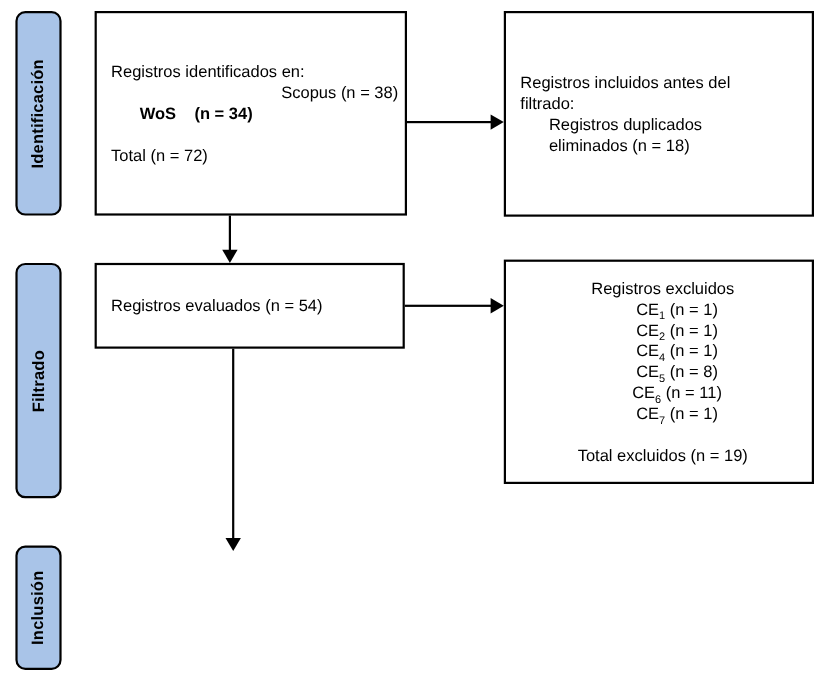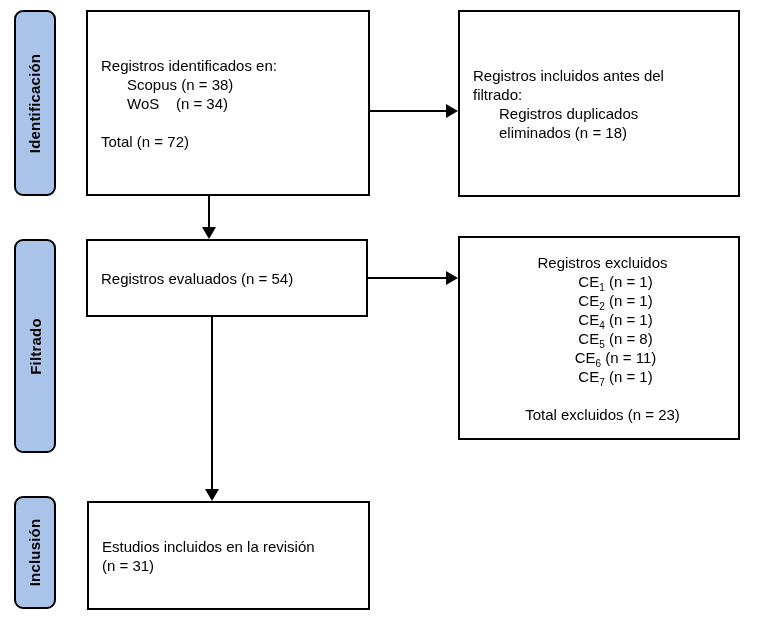--- a/index.html
+++ b/index.html
@@ -118,22 +118,22 @@
   </div>
   <div class="stage-label" id="label-filtrado">
     <span class="vtext">Filtrado</span>
   </div>
   <div class="stage-label" id="label-inclusion">
     <span class="vtext">Inclusión</span>
   </div>
 
   <div class="flow-box" id="box-identified">
       <div class="line"><span>Registros identificados en:</span></div>
-      <div class="line" style="padding-left: 26px;"><span>Scopus (n = 38)</span></div>
-      <div class="line" style="padding-left: 26px;"><span>WoS&nbsp;&nbsp;&nbsp;&nbsp;(n = 34)</span></div>
+      <div class="line" style="padding-left: 26px; text-align: right;"><span>Scopus (n = 38)</span></div>
+      <div class="line" style="padding-left: 26px; font-weight: bold;"><span>WoS&nbsp;&nbsp;&nbsp;&nbsp;(n = 34)</span></div>
       <div class="line">&nbsp;</div>
       <div class="line"><span>Total (n = 72)</span></div>
     </div>
   <div class="flow-box" id="box-removed">
       <div class="line"><span>Registros incluidos antes del</span></div>
       <div class="line"><span>filtrado:</span></div>
       <div class="line" style="padding-left: 26px;"><span>Registros duplicados</span></div>
       <div class="line" style="padding-left: 26px;"><span>eliminados (n = 18)</span></div>
     </div>
   <div class="flow-box" id="box-screened">
@@ -141,25 +141,21 @@
     </div>
   <div class="flow-box" id="box-excluded">
       <div class="line"><span>Registros excluidos</span></div>
       <div class="line" style="padding-left: 26px;"><span>CE</span><sub>1</sub><span> (n = 1)</span></div>
       <div class="line" style="padding-left: 26px;"><span>CE</span><sub>2</sub><span> (n = 1)</span></div>
       <div class="line" style="padding-left: 26px;"><span>CE</span><sub>4</sub><span> (n = 1)</span></div>
       <div class="line" style="padding-left: 26px;"><span>CE</span><sub>5</sub><span> (n = 8)</span></div>
       <div class="line" style="padding-left: 26px;"><span>CE</span><sub>6</sub><span> (n = 11)</span></div>
       <div class="line" style="padding-left: 26px;"><span>CE</span><sub>7</sub><span> (n = 1)</span></div>
       <div class="line">&nbsp;</div>
-      <div class="line"><span>Total excluidos (n = 23)</span></div>
-    </div>
-  <div class="flow-box" id="box-included">
-      <div class="line"><span>Estudios incluidos en la revisión</span></div>
-      <div class="line"><span>(n = 31)</span></div>
+      <div class="line"><span>Total excluidos (n = 19)</span></div>
     </div>
 
   <div class="hline" id="arrow-a-line"></div>
   <div class="head-right" id="arrow-a-head"></div>
 
   <div class="vline" id="arrow-b-line"></div>
   <div class="head-down" id="arrow-b-head"></div>
 
   <div class="hline" id="arrow-c-line"></div>
   <div class="head-right" id="arrow-c-head"></div>

